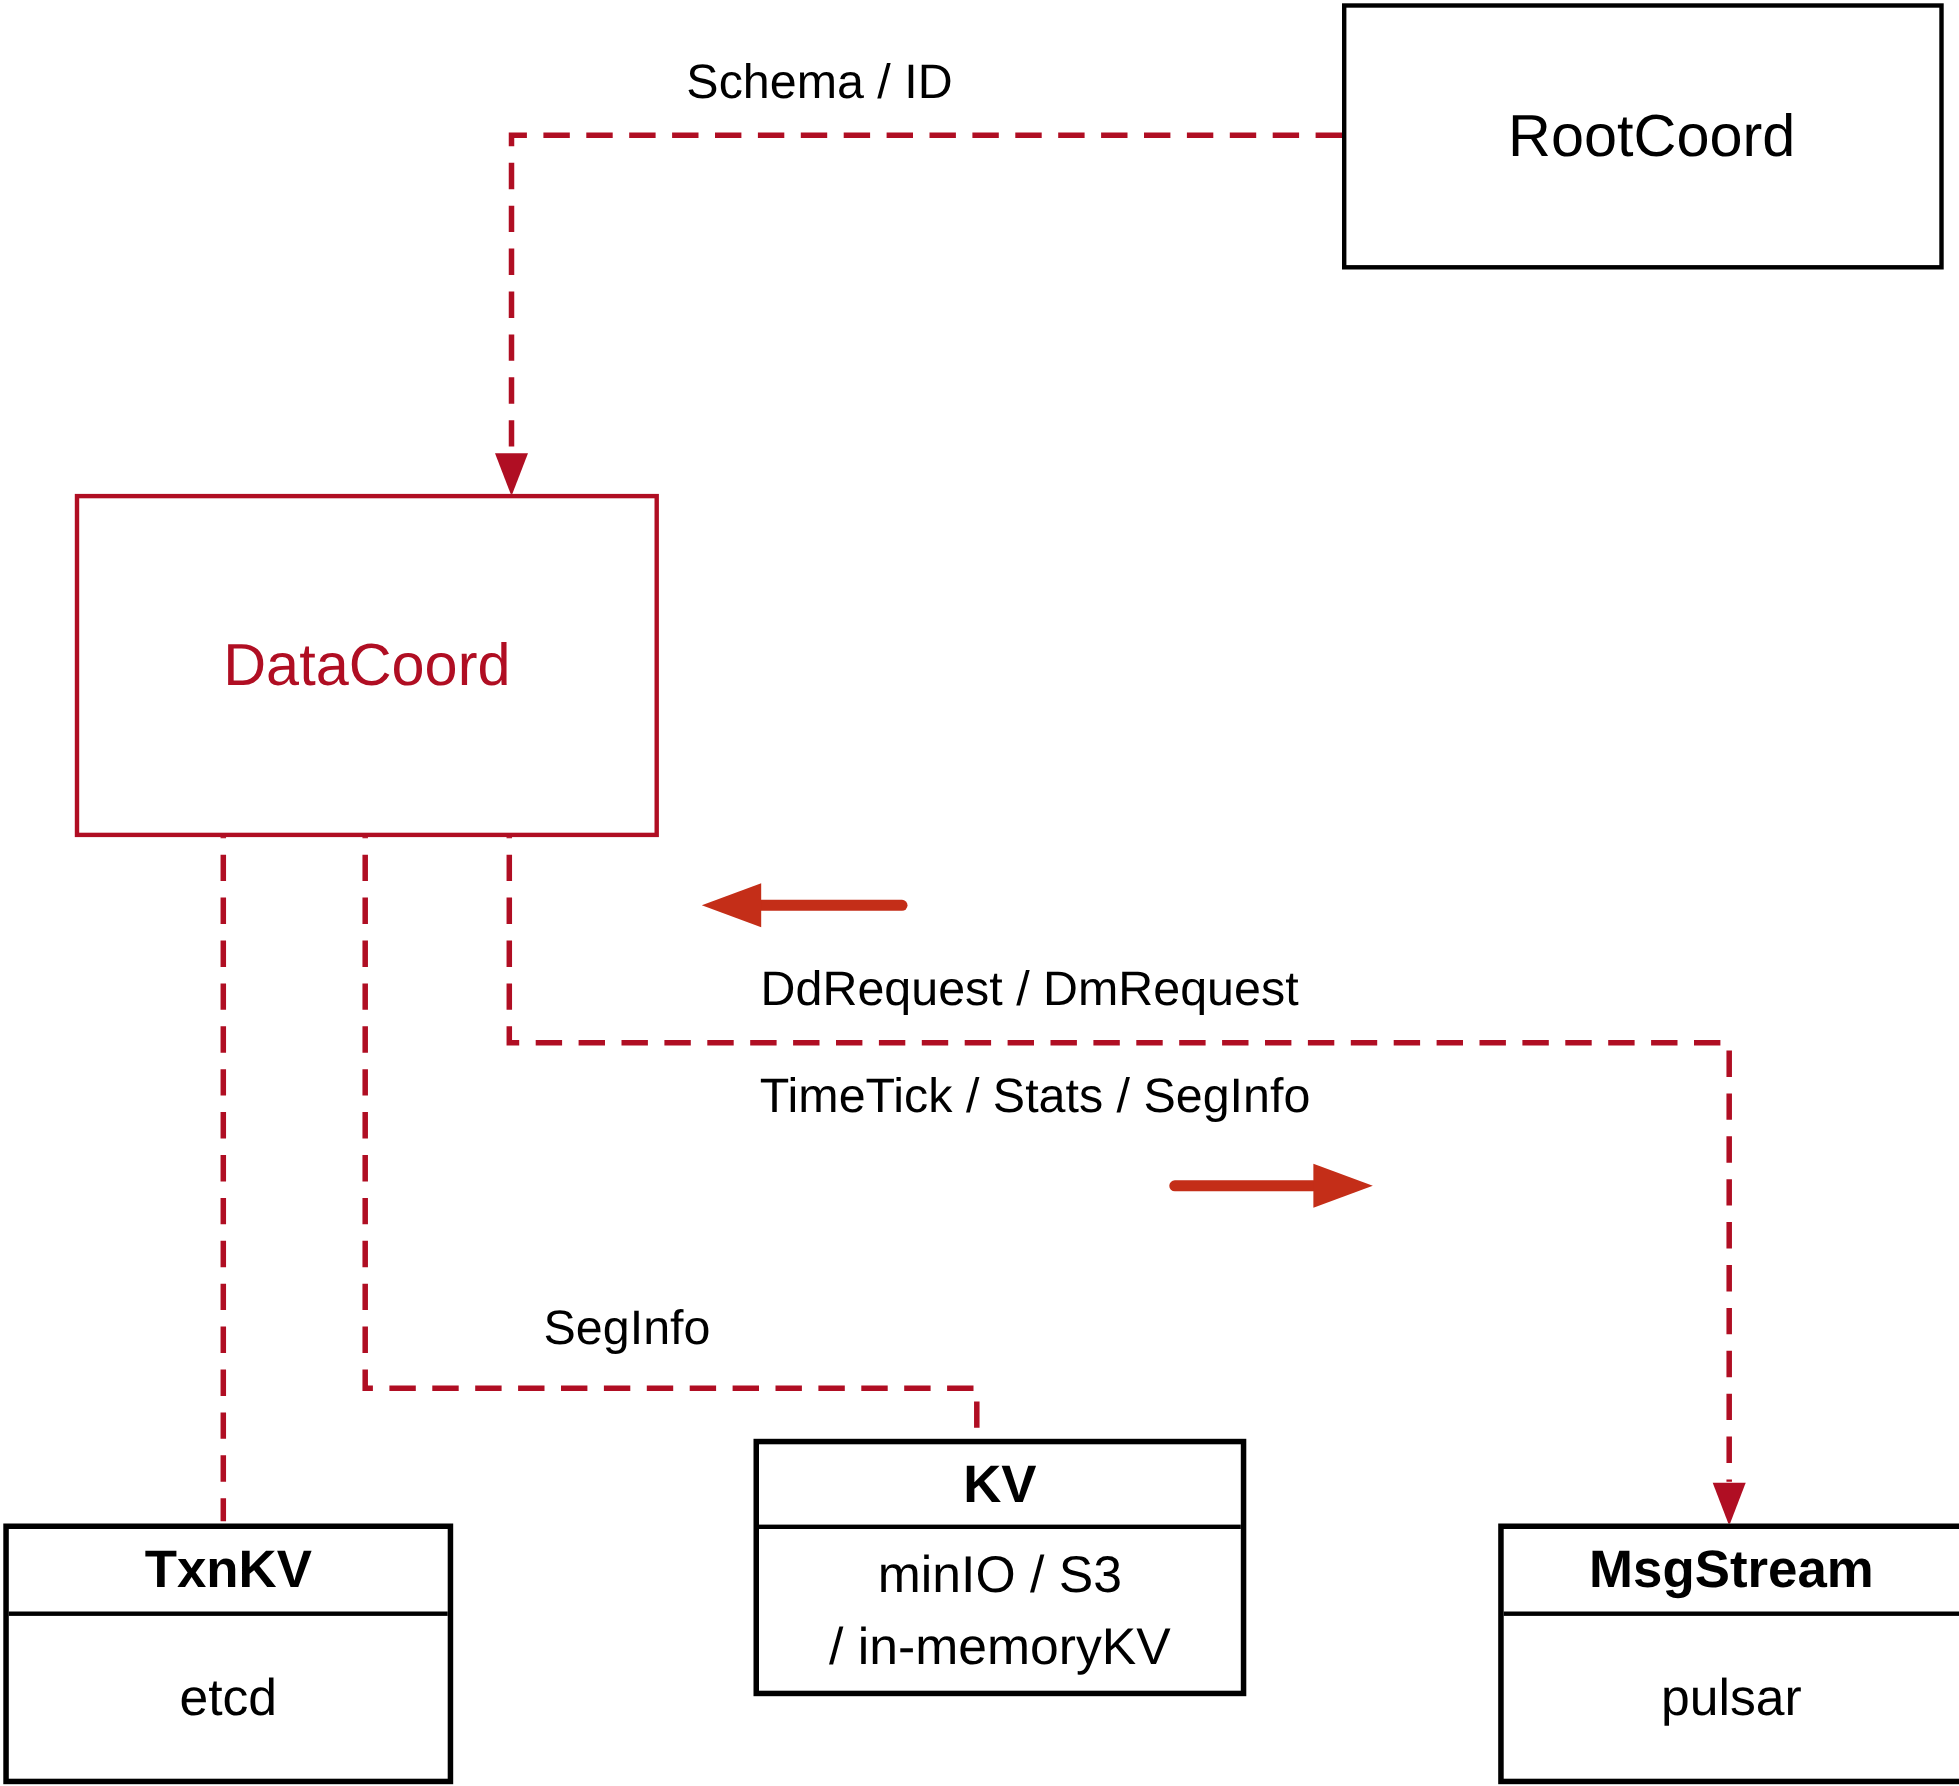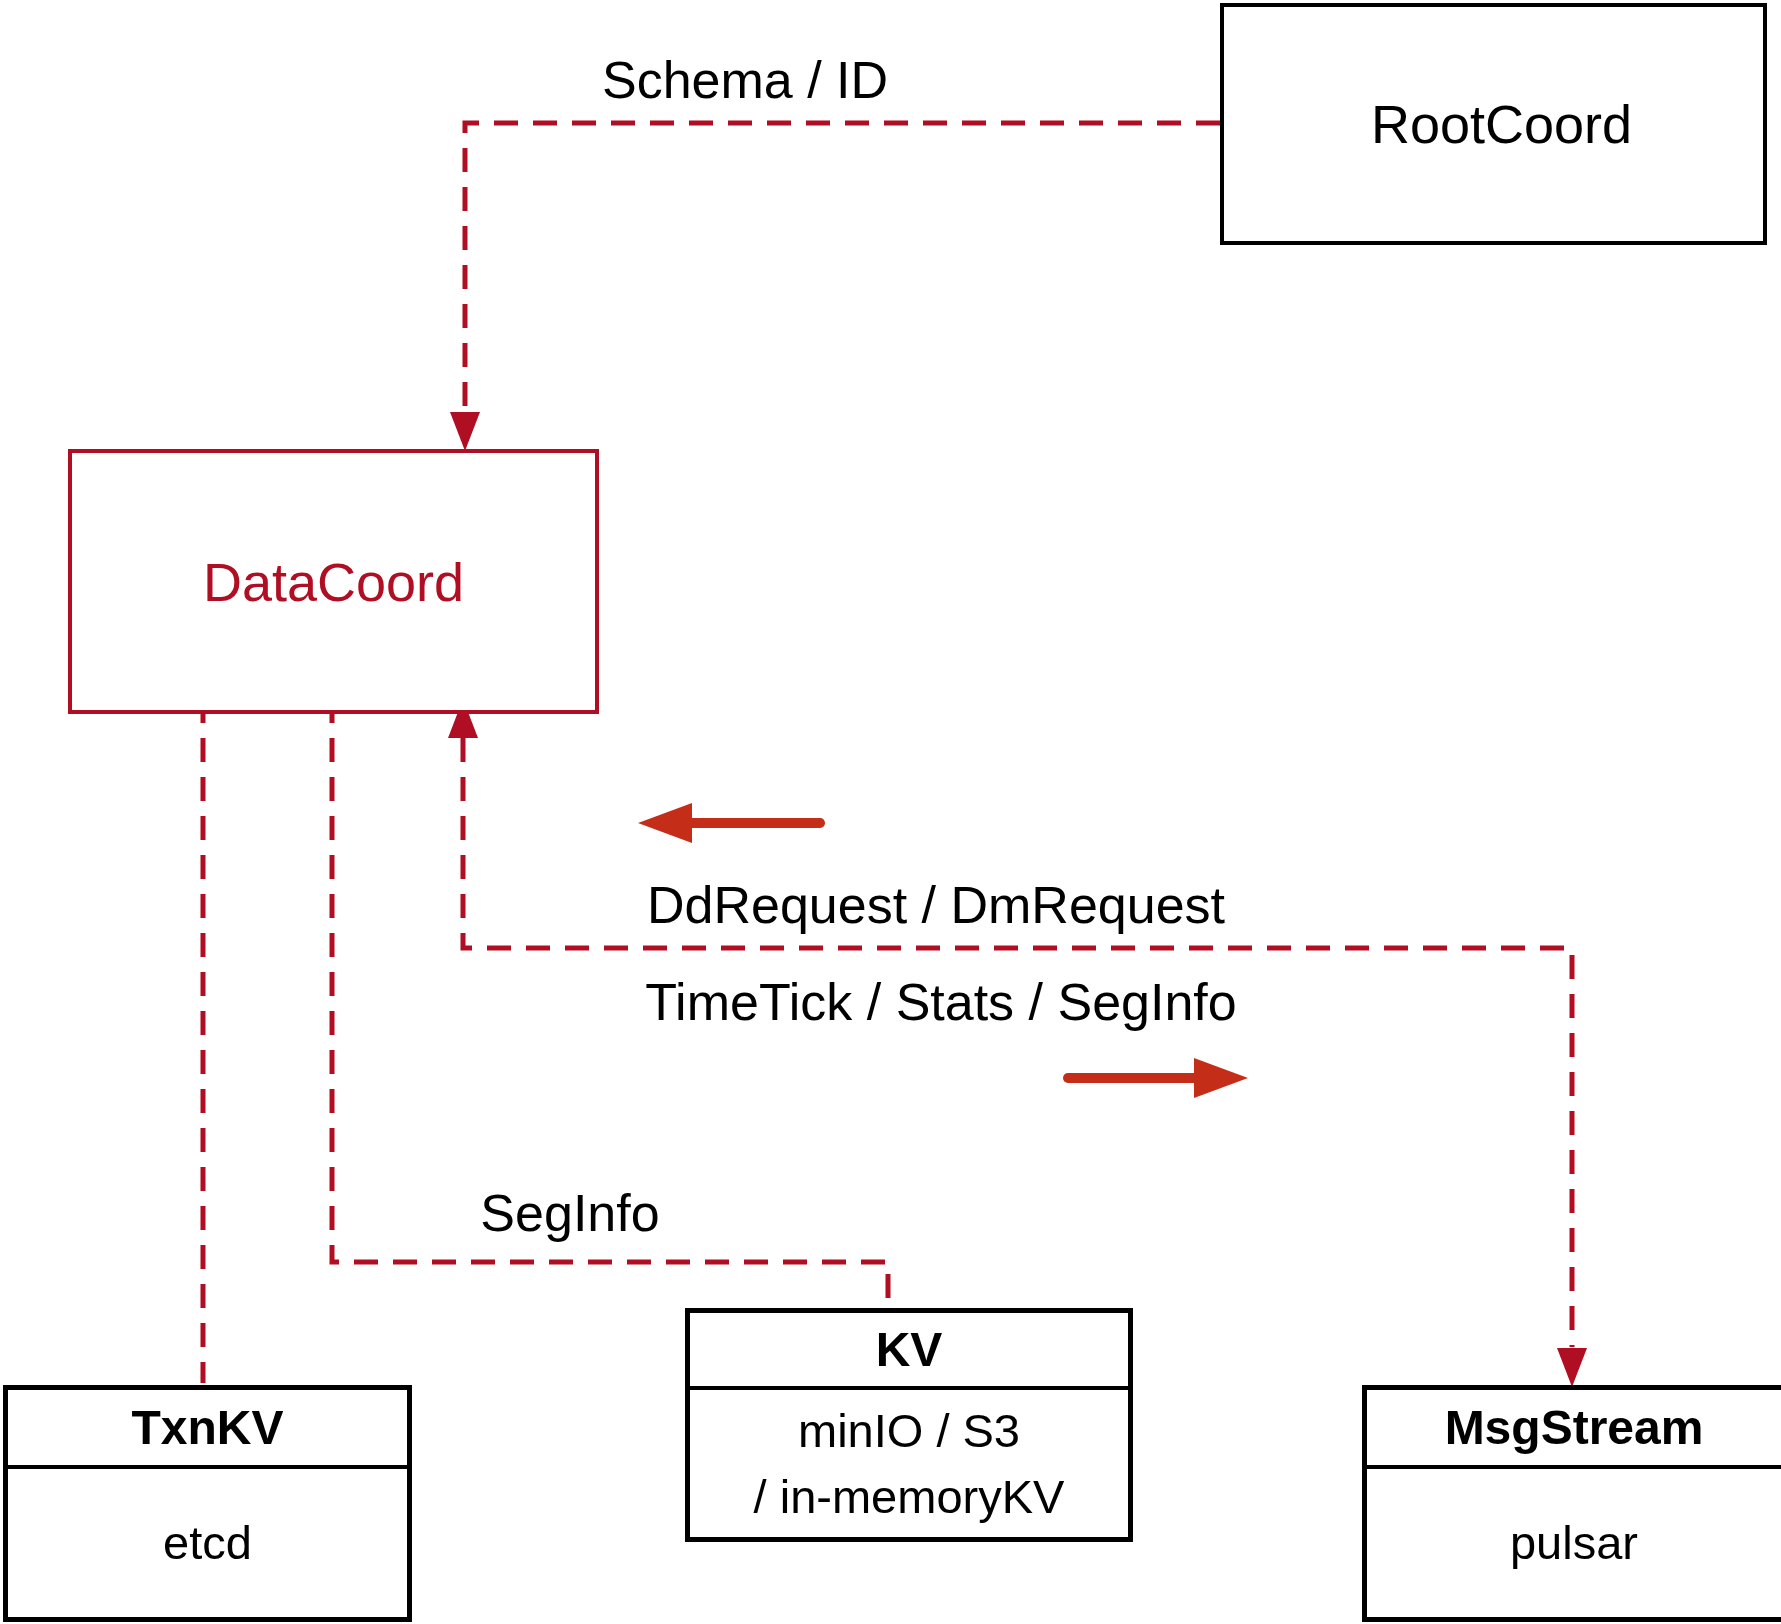--- a/index.html
+++ b/index.html
@@ -18,21 +18,21 @@
   .node{position:absolute;box-sizing:border-box;background:#fff;display:flex;align-items:center;justify-content:center;}
   .node.black{border:4px solid #000;}
   .node.red{border:4px solid #b00e23;}
   .node-title{font-size:54px;letter-spacing:0;}
   .node-title.red{color:#b00e23;}
 
   .table-node{position:absolute;box-sizing:border-box;background:#fff;border:5px solid #000;display:flex;flex-direction:column;}
   .table-head{box-sizing:border-box;border-bottom:4px solid #000;display:flex;align-items:center;justify-content:center;font-weight:bold;font-size:48px;}
   .table-body{flex:1;display:flex;flex-direction:column;align-items:center;justify-content:center;font-size:47px;line-height:66px;text-align:center;}
 
-  .edge-label{position:absolute;font-size:52px;white-space:nowrap;transform:translateX(-50%);}
+  .edge-label{position:absolute;font-size:44px;white-space:nowrap;transform:translateX(-50%);}
 </style>
 </head>
 <body>
 
 <div class="stage">
 
   <svg class="connectors" viewBox="0 0 1781 1624">
 
     <g>
       <path class="dash" d="M 1220 123 H 465 V 410"></path>
@@ -61,21 +61,21 @@
     <g>
       <line class="bold-arrow-shaft" x1="1068" y1="1078" x2="1194" y2="1078"></line>
       <polygon class="bold-arrow-head" points="1248,1078 1194,1058 1194,1098"></polygon>
     </g>
   </svg>
 
   <div class="node black" style="left:1220px;top:3px;width:547px;height:242px;padding-left:16px;">
     <span class="node-title">RootCoord</span>
   </div>
 
-  <div class="node red" style="left:68px;top:449px;width:531px;height:265px;">
+  <div class="node red" style="left:68px;top:449px;width:531px;height:312px;">
     <span class="node-title red">DataCoord</span>
   </div>
 
   <div class="table-node" style="left:3px;top:1385px;width:409px;height:237px;">
     <div class="table-head" style="height:79px;">
       <span>TxnKV</span>
     </div>
     <div class="table-body">
       <span>etcd</span>
     </div>

